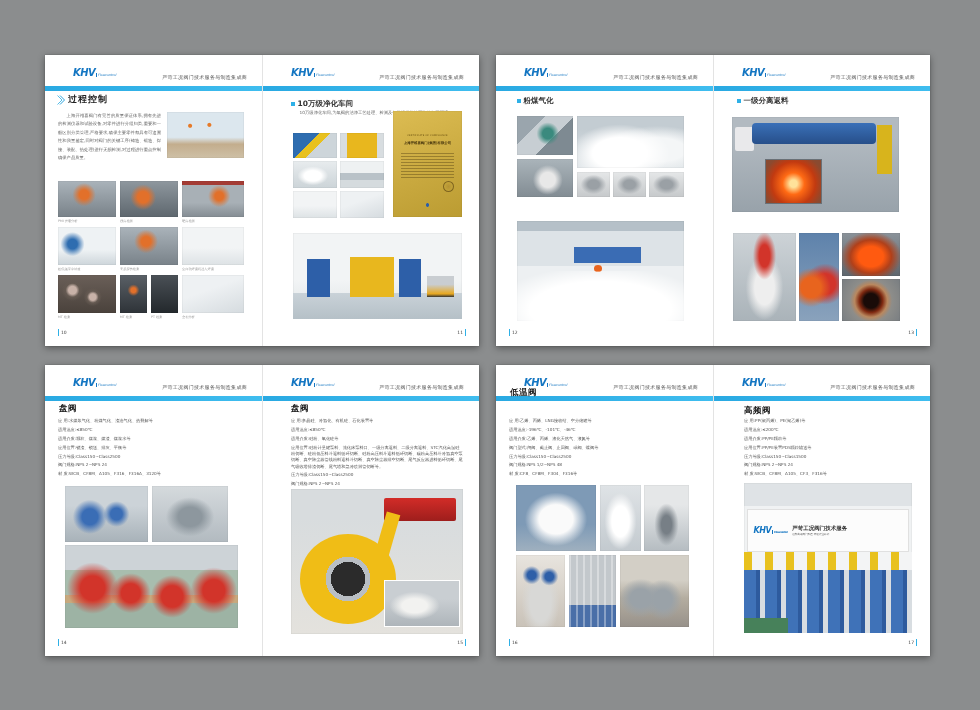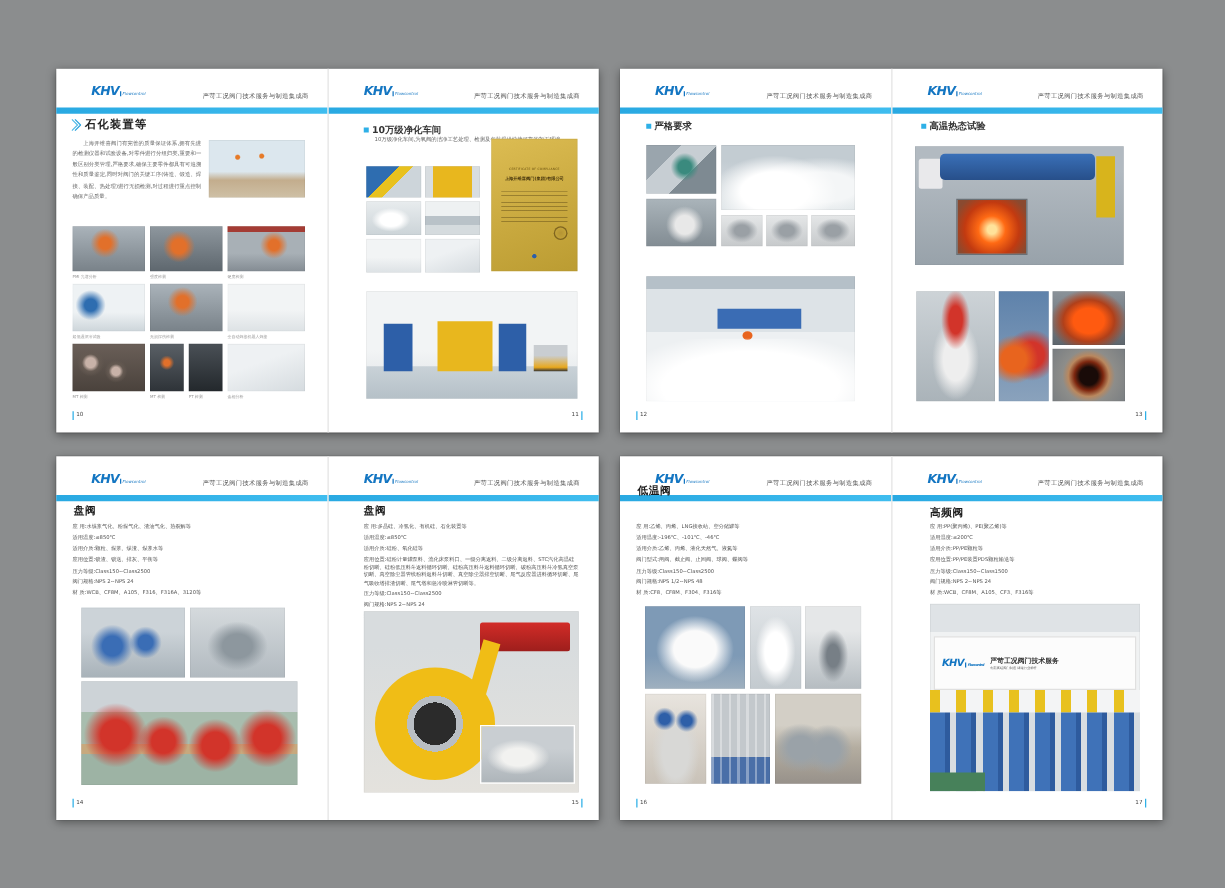--- a/index.html
+++ b/index.html
@@ -110,21 +110,21 @@
         <div><span class="lg-main">KHV</span><span class="lg-sub">Flowcontrol</span></div>
         <div class="tagline">严苛工况阀门技术服务与制造集成商</div>
       </div>
       <div class="band"></div>
 
       <div class="title-chev" style="left:12px;top:38px">
         <svg width="8" height="10" viewBox="0 0 8 10">
             <path d="M0.5 0.5 L5 5 L0.5 9.5" fill="none" stroke="#54bce8" stroke-width="1"></path>
             <path d="M3 0.5 L7.5 5 L3 9.5" fill="none" stroke="#2aa2dc" stroke-width="1"></path>
           </svg>
-        <span class="t1">石化装置等</span>
+        <span class="t1">过程控制</span>
       </div>
       <div class="body-txt" style="left:13px;top:57px;width:103px">上海开维喜阀门有完善的质量保证体系,拥有先进的检测仪器和试验设备,对零件进行分组归类,重要和一般区别分类管理,严格要求,确保主要零件都具有可追溯性和质量鉴定,同时对阀门的关键工序(铸造、锻造、焊接、装配、热处理)进行无损检测,对过程进行重点控制确保产品质量。</div>
       <div class="ph ph-lab" style="left:122px;top:57px;width:77px;height:46px"></div>
 
       <div class="ph ph-work" style="left:13px;top:126px;width:58px;height:36px"></div>
       <div class="ph ph-work2" style="left:75px;top:126px;width:58px;height:36px"></div>
       <div class="ph ph-work3" style="left:137px;top:126px;width:62px;height:36px"></div>
       <div class="cap" style="left:13px;top:164px;width:58px">PMI 光谱分析</div>
       <div class="cap" style="left:75px;top:164px;width:58px">强度检测</div>
       <div class="cap" style="left:137px;top:164px;width:62px">硬度检测</div>
@@ -191,21 +191,21 @@
   <div class="spread" style="left:496px;top:55px">
     <div class="page">
       <div class="hd">
         <div><span class="lg-main">KHV</span><span class="lg-sub">Flowcontrol</span></div>
         <div class="tagline">严苛工况阀门技术服务与制造集成商</div>
       </div>
       <div class="band"></div>
 
       <div class="sec" style="left:21px;top:41px">
         <span class="sq"></span>
-        <span>严格要求</span>
+        <span>粉煤气化</span>
       </div>
 
       <div class="ph ph-mach1" style="left:21px;top:61px;width:56px;height:39px"></div>
       <div class="ph ph-fogwide" style="left:81px;top:61px;width:107px;height:52px"></div>
       <div class="ph ph-mach2" style="left:21px;top:104px;width:56px;height:38px"></div>
       <div class="ph ph-steel-light" style="left:81px;top:117px;width:33px;height:25px"></div>
       <div class="ph ph-steel-light" style="left:117px;top:117px;width:33px;height:25px"></div>
       <div class="ph ph-steel-light" style="left:153px;top:117px;width:35px;height:25px"></div>
 
       <div class="ph ph-fogbig" style="left:21px;top:166px;width:167px;height:100px">
@@ -219,21 +219,21 @@
 
     <div class="page rp">
       <div class="hd">
         <div><span class="lg-main">KHV</span><span class="lg-sub">Flowcontrol</span></div>
         <div class="tagline">严苛工况阀门技术服务与制造集成商</div>
       </div>
       <div class="band"></div>
 
       <div class="sec" style="left:23px;top:41px">
         <span class="sq"></span>
-        <span>高温热态试验</span>
+        <span>一级分离返料</span>
       </div>
 
       <div class="ph ph-furnace" style="left:18px;top:62px;width:167px;height:95px">
         <div class="fn-motor"></div>
         <div class="fn-act"></div>
         <div class="fn-open"></div>
         <div class="fn-yellow"></div>
       </div>
 
       <div class="ph ph-redcol" style="left:19px;top:178px;width:63px;height:88px"></div>

